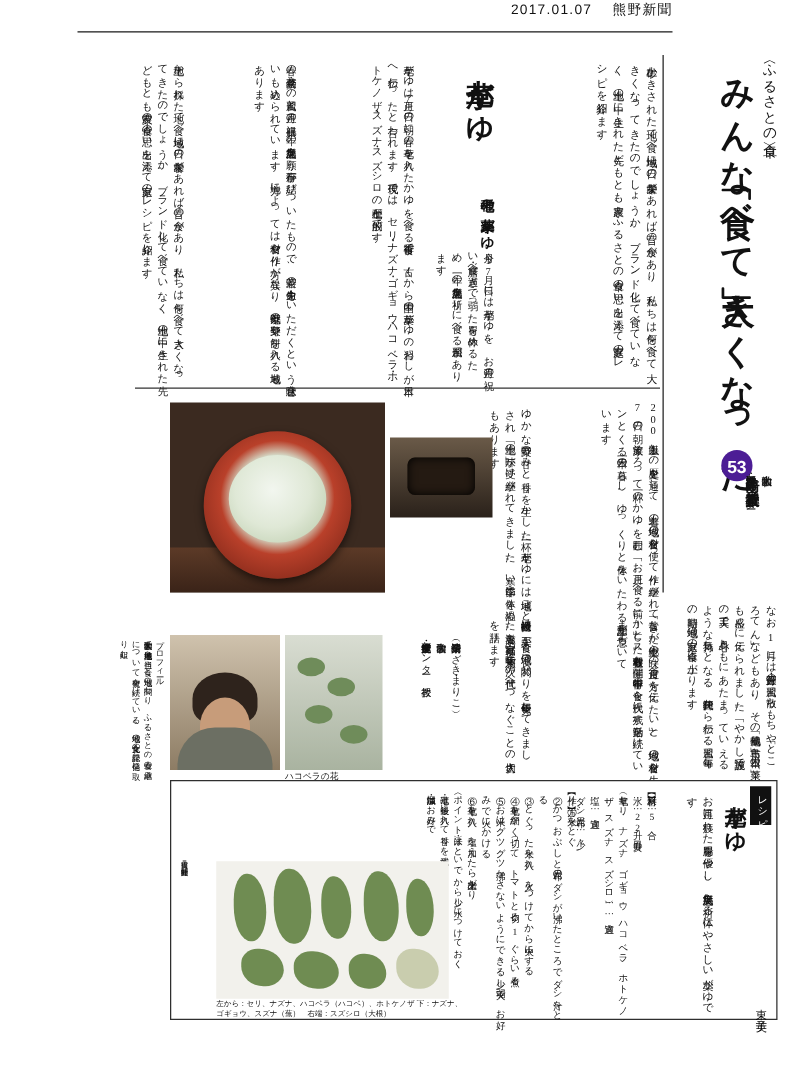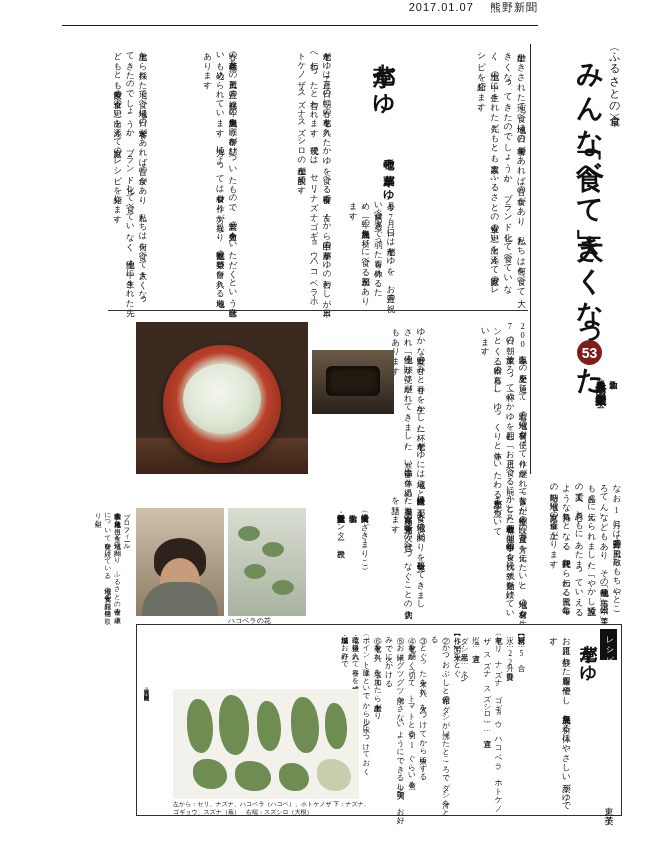--- a/index.html
+++ b/index.html
@@ -39,23 +39,23 @@
   .headline-series{
     position:absolute;right:0;top:0;
     font-size:11px;letter-spacing:0px;
   }
   .headline-main{
     position:absolute;right:18px;top:0;
     font-size:27px;font-weight:bold;letter-spacing:2px;
     line-height:1.06;
   }
   .series-num{
-    position:absolute;right:20px;top:296px;
+    position:absolute;right:20px;top:316px;
     width:25px;height:25px;border-radius:50%;
-    background:#7f1d1d;color:#fff;
+    background:#4c1d95;color:#fff;
     font-family:"Liberation Sans", sans-serif;
     font-size:14px;font-weight:bold;
     display:flex;align-items:center;justify-content:center;
   }
   .byline{
     position:absolute;right:2px;top:330px;
     font-size:8.5px;line-height:1.5;
   }
   .byline-name{
     position:absolute;right:14px;top:330px;

